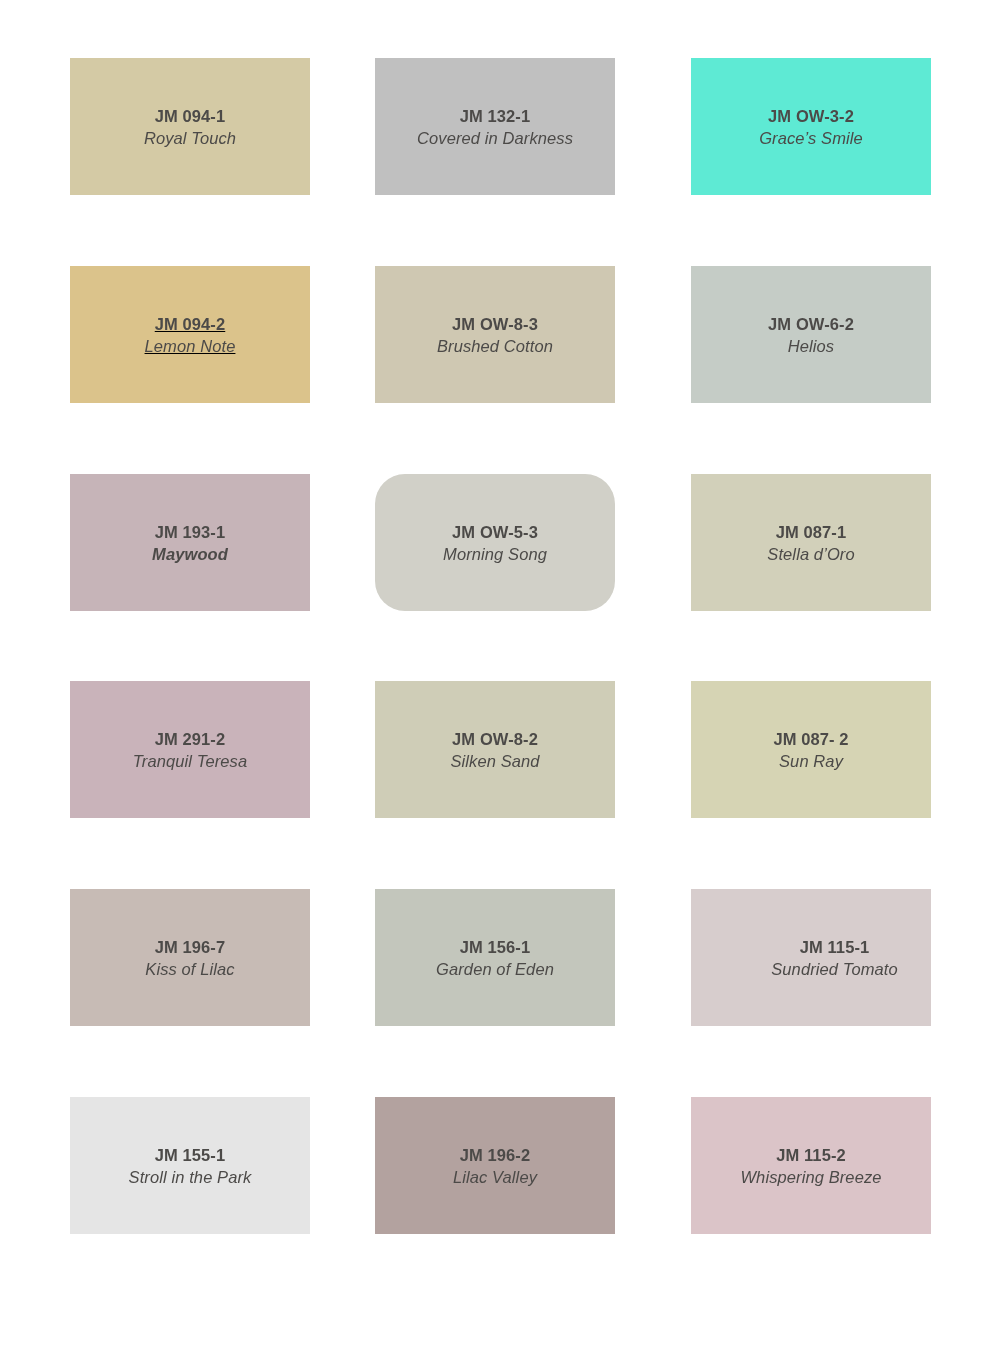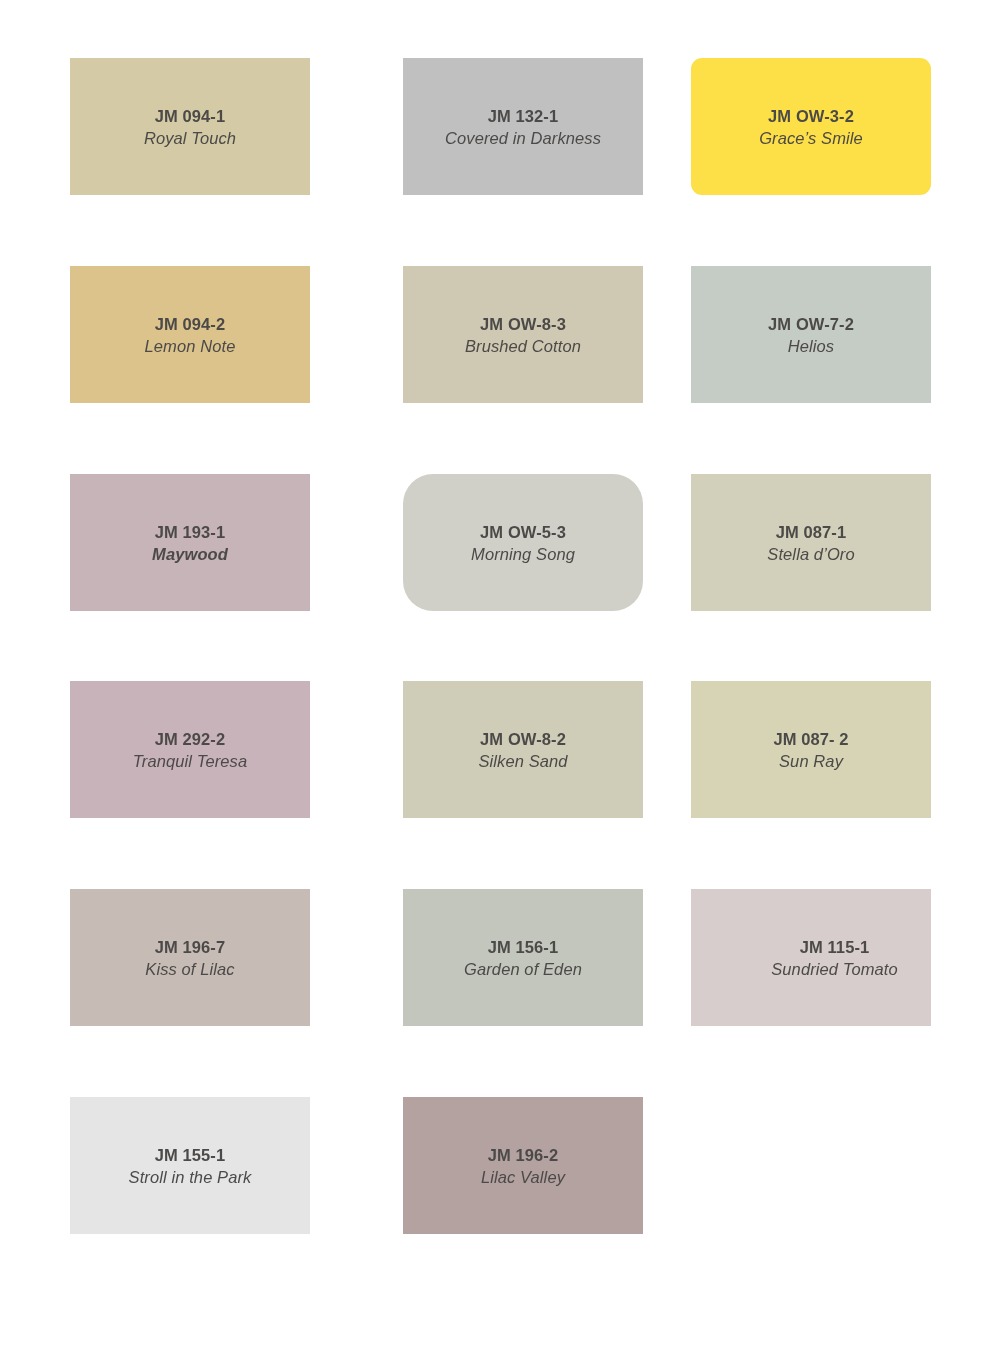--- a/index.html
+++ b/index.html
@@ -49,21 +49,21 @@
     font-weight: normal;
     font-size: 16.5px;
     line-height: 1.4;
     letter-spacing: 0.1px;
     color: #4c4a48;
     white-space: nowrap;
     text-align: center;
   }
   
   .col-0 { left: 70px; }
-  .col-1 { left: 403px; }
+  .col-1 { left: 375px; }
   .col-2 { left: 691px; }
   
   .row-0 { top: 58px; }
   .row-1 { top: 266px; }
   .row-2 { top: 474px; }
   .row-3 { top: 681px; }
   .row-4 { top: 889px; }
   .row-5 { top: 1097px; }
 </style>
 </head>
@@ -72,53 +72,53 @@
 <div id="palette-board" style="background: rgb(255, 255, 255);">
 
   <div class="swatch col-0 row-0" style="background-color: rgb(212, 202, 165);">
     <span class="swatch-code" style="color: rgb(76, 74, 72);">JM 094-1</span>
     <span class="swatch-name" style="color: rgb(76, 74, 72);">Royal Touch</span>
   </div>
   <div class="swatch col-1 row-0" style="background-color: rgb(192, 192, 192);">
     <span class="swatch-code" style="color: rgb(76, 74, 72);">JM 132-1</span>
     <span class="swatch-name" style="color: rgb(76, 74, 72);">Covered in Darkness</span>
   </div>
-  <div class="swatch col-2 row-0" style="background-color: #fde047; border-radius: 11px;">
+  <div class="swatch col-2 row-0" style="background-color: #5eead4;">
     <span class="swatch-code" style="color: rgb(76, 74, 72);">JM OW-3-2</span>
     <span class="swatch-name" style="color: rgb(76, 74, 72);">Grace’s Smile</span>
   </div>
 
-  <div class="swatch col-0 row-1" style="background-color: rgb(219, 195, 139);">
+  <div class="swatch col-0 row-1" style="background-color: rgb(219, 195, 139); text-decoration: underline;">
     <span class="swatch-code" style="color: rgb(76, 74, 72);">JM 094-2</span>
     <span class="swatch-name" style="color: rgb(76, 74, 72);">Lemon Note</span>
   </div>
   <div class="swatch col-1 row-1" style="background-color: rgb(207, 200, 178);">
     <span class="swatch-code" style="color: rgb(76, 74, 72);">JM OW-8-3</span>
     <span class="swatch-name" style="color: rgb(76, 74, 72);">Brushed Cotton</span>
   </div>
   <div class="swatch col-2 row-1" style="background-color: rgb(197, 204, 198);">
-    <span class="swatch-code" style="color: rgb(76, 74, 72);">JM OW-7-2</span>
+    <span class="swatch-code" style="color: rgb(76, 74, 72);">JM OW-6-2</span>
     <span class="swatch-name" style="color: rgb(76, 74, 72);">Helios</span>
   </div>
 
   <div class="swatch col-0 row-2" style="background-color: rgb(198, 180, 184);">
     <span class="swatch-code" style="color: rgb(76, 74, 72);">JM 193-1</span>
     <span class="swatch-name" style="color: rgb(76, 74, 72); font-weight: bold;">Maywood</span>
   </div>
   <div class="swatch col-1 row-2" style="background-color: rgb(209, 208, 200); border-radius: 30px;">
     <span class="swatch-code" style="color: rgb(76, 74, 72);">JM OW-5-3</span>
     <span class="swatch-name" style="color: rgb(76, 74, 72);">Morning Song</span>
   </div>
   <div class="swatch col-2 row-2" style="background-color: rgb(210, 208, 186);">
     <span class="swatch-code" style="color: rgb(76, 74, 72);">JM 087-1</span>
     <span class="swatch-name" style="color: rgb(76, 74, 72);">Stella d’Oro</span>
   </div>
 
   <div class="swatch col-0 row-3" style="background-color: rgb(201, 179, 186);">
-    <span class="swatch-code" style="color: rgb(76, 74, 72);">JM 292-2</span>
+    <span class="swatch-code" style="color: rgb(76, 74, 72);">JM 291-2</span>
     <span class="swatch-name" style="color: rgb(76, 74, 72);">Tranquil Teresa</span>
   </div>
   <div class="swatch col-1 row-3" style="background-color: rgb(207, 205, 183);">
     <span class="swatch-code" style="color: rgb(76, 74, 72);">JM OW-8-2</span>
     <span class="swatch-name" style="color: rgb(76, 74, 72);">Silken Sand</span>
   </div>
   <div class="swatch col-2 row-3" style="background-color: rgb(214, 212, 180);">
     <span class="swatch-code" style="color: rgb(76, 74, 72);">JM 087- 2</span>
     <span class="swatch-name" style="color: rgb(76, 74, 72);">Sun Ray</span>
   </div>
@@ -137,14 +137,18 @@
   </div>
 
   <div class="swatch col-0 row-5" style="background-color: #e5e5e5;">
     <span class="swatch-code" style="color: rgb(76, 74, 72);">JM 155-1</span>
     <span class="swatch-name" style="color: rgb(76, 74, 72);">Stroll in the Park</span>
   </div>
   <div class="swatch col-1 row-5" style="background-color: rgb(179, 162, 159);">
     <span class="swatch-code" style="color: rgb(76, 74, 72);">JM 196-2</span>
     <span class="swatch-name" style="color: rgb(76, 74, 72);">Lilac Valley</span>
   </div>
+  <div class="swatch col-2 row-5" style="background-color: rgb(219, 196, 200);">
+    <span class="swatch-code" style="color: rgb(76, 74, 72);">JM 115-2</span>
+    <span class="swatch-name" style="color: rgb(76, 74, 72);">Whispering Breeze</span>
+  </div>
 
 </div>
 
 </body></html>

